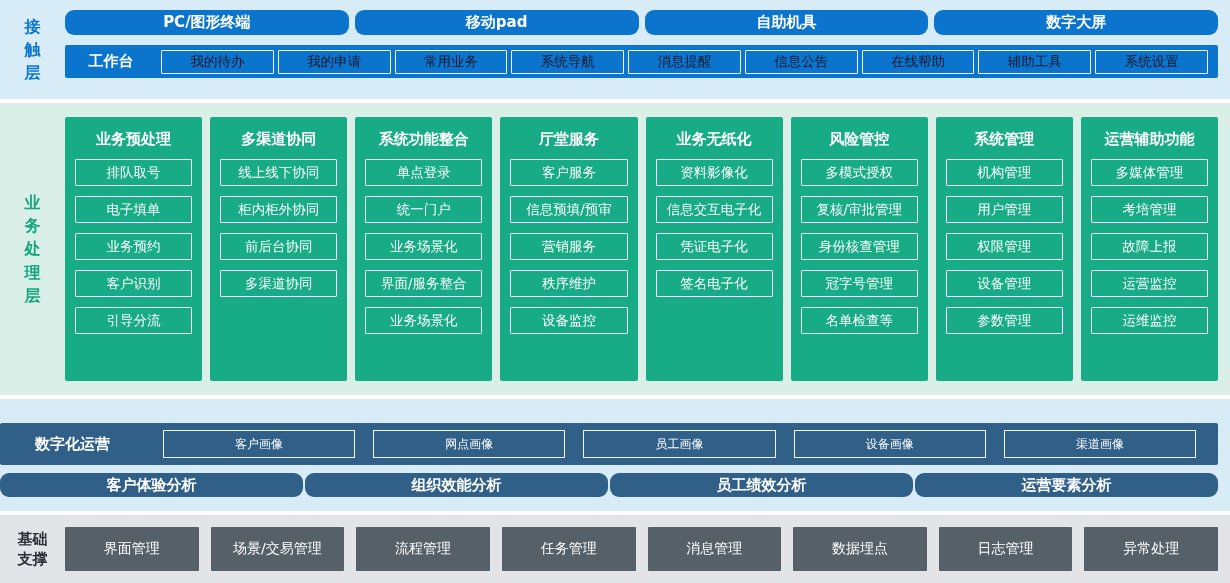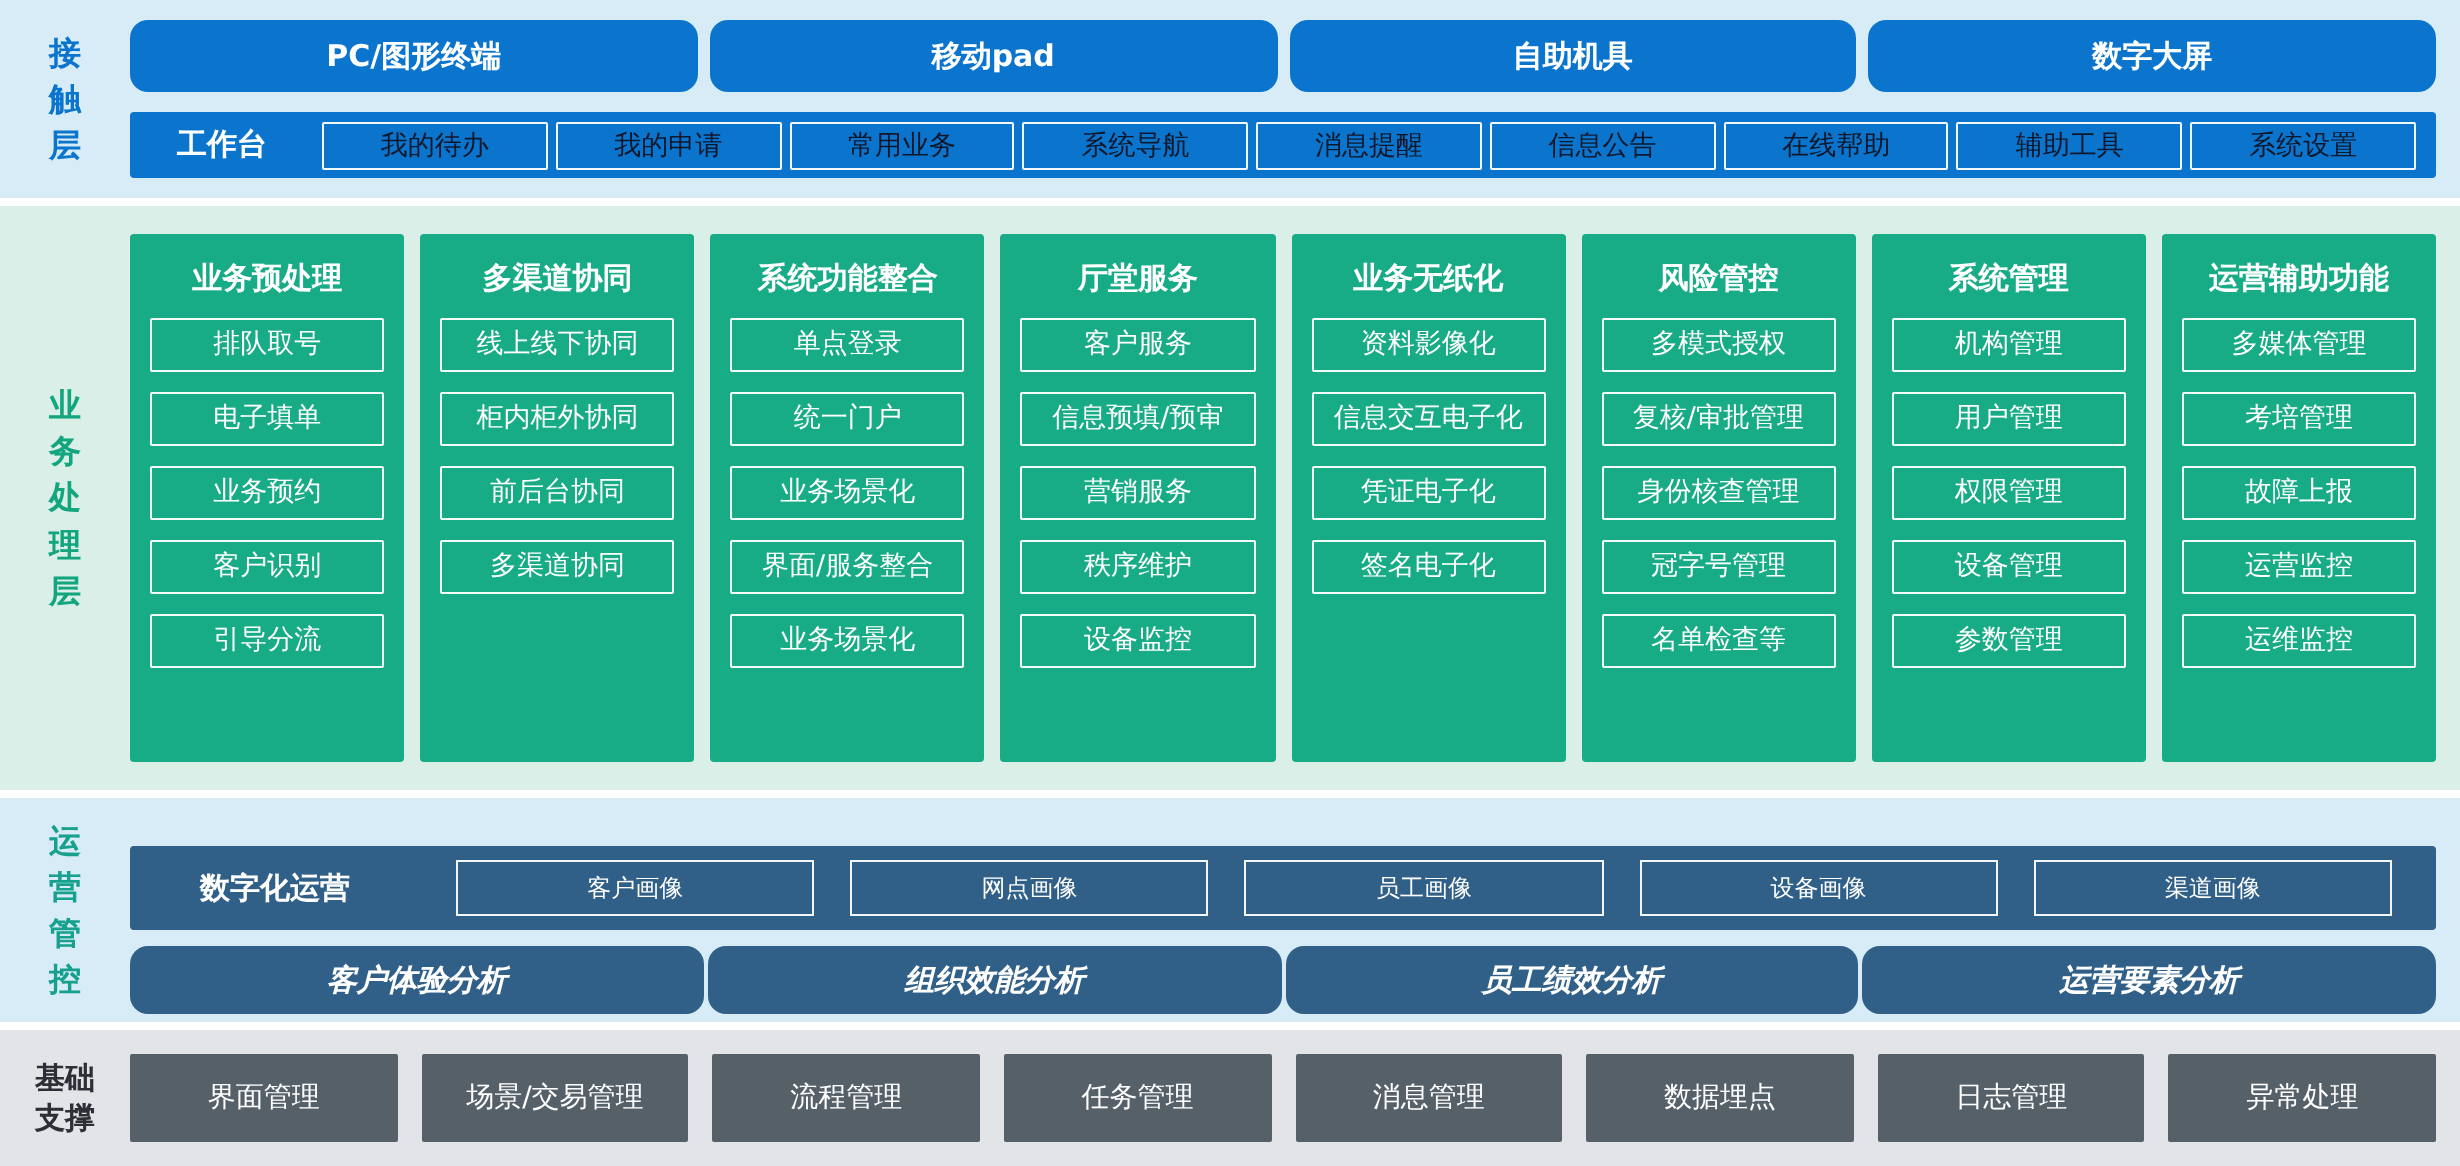--- a/index.html
+++ b/index.html
@@ -19,21 +19,21 @@
   }
   .vlabel {
     width:20px; font-weight:bold; font-size:16px; line-height:1.45;
     text-align:center; word-break:break-all;
   }
   .content-col { flex:1; padding-right:12px; display:flex; flex-direction:column; }
 
   
   .sec-contact { height:99px; background:#d8ecf8; }
   .sec-contact .vlabel { color:#0b75ce; }
-  .channel-row { display:flex; gap:6px; margin-top:10px; height:36px; }
+  .channel-row { display:flex; gap:6px; margin-top:10px; height:25px; }
   .channel-box {
     flex:1; background:#0b75ce; border-radius:9px; color:#fff;
     display:flex; align-items:center; justify-content:center;
     font-size:15px; font-weight:bold;
   }
   .workbench-bar {
     display:flex; align-items:center; margin-top:10px; height:33px;
     background:#0b75ce; border-radius:2px; padding:0 10px 0 0;
   }
   .workbench-label {
@@ -75,21 +75,21 @@
     background:#305f88; border-radius:2px; padding:0 22px 0 0;
   }
   .digital-label {
     flex:none; width:145px; text-align:center; color:#fff;
     font-size:15px; font-weight:bold;
   }
   .portrait-item {
     flex:1; height:28px; margin-left:18px; border:1px solid rgba(255,255,255,.95);
     color:#fff; font-size:12px; display:flex; align-items:center; justify-content:center;
   }
-  .analysis-row { display:flex; gap:2px; margin-top:8px; height:34px;font-style:italic; }
+  .analysis-row { display:flex; gap:2px; margin-top:8px; height:24px; }
   .analysis-bar {
     flex:1; background:#305f88; border-radius:9px; color:#fff;
     display:flex; align-items:center; justify-content:center;
     font-size:15px; font-weight:bold;
   }
 
   
   .sec-foundation { height:68px; background:#e2e4e7; }
   .fdn-label {
     width:36px; font-weight:bold; font-size:15px; line-height:1.35;
@@ -211,23 +211,20 @@
           <div class="biz-item">运维监控</div>
         </div>
 
       </div>
     </div>
   </div>
 
   <div class="gap"></div>
 
   <div class="section sec-ops">
-    <div class="label-col">
-      <div class="vlabel">运营管控</div>
-    </div>
     <div class="content-col">
       <div class="digital-bar">
         <div class="digital-label">数字化运营</div>
         <div class="portrait-item">客户画像</div>
         <div class="portrait-item">网点画像</div>
         <div class="portrait-item">员工画像</div>
         <div class="portrait-item">设备画像</div>
         <div class="portrait-item">渠道画像</div>
       </div>
       <div class="analysis-row">

